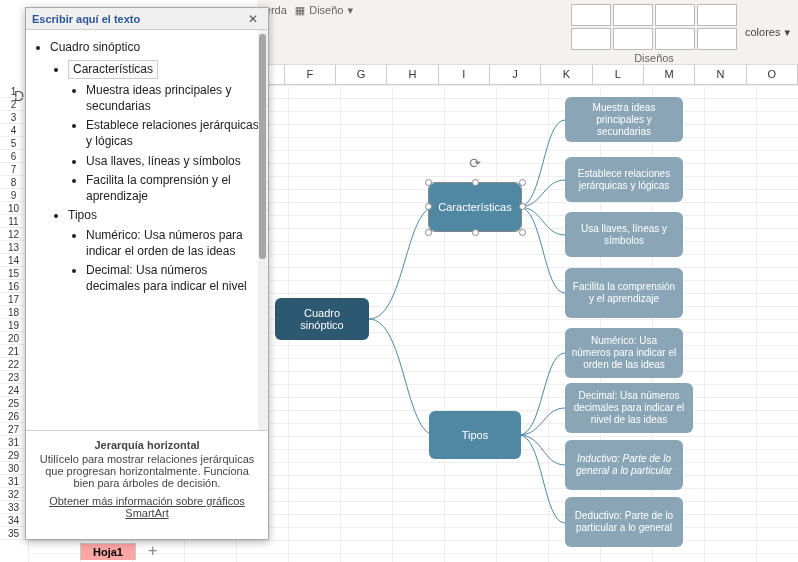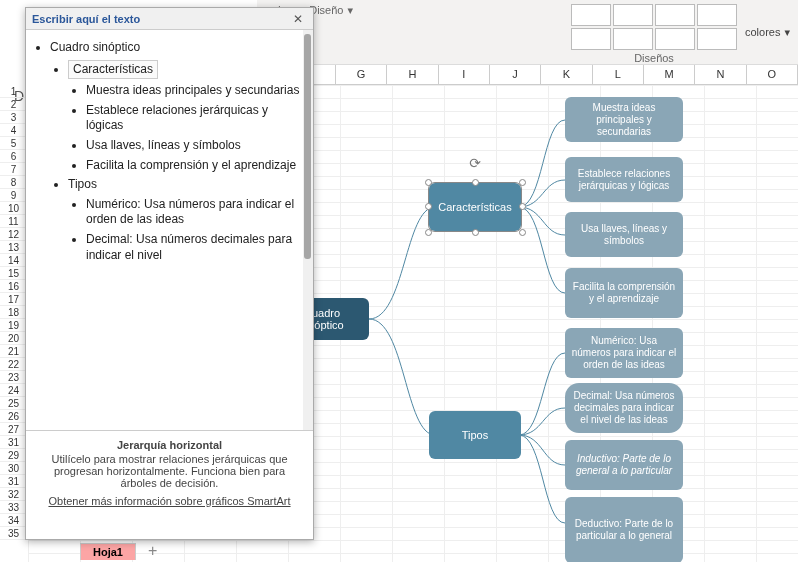--- a/index.html
+++ b/index.html
@@ -18,21 +18,21 @@
 .grid { position:absolute; top:65px; left:0; right:0; bottom:0; }
 .col-headers { position:absolute; top:0; left:28px; right:0; height:20px; display:flex; }
 .col-header { border-right:1px solid #ccc; border-bottom:1px solid #ccc; font-size:11px; color:#333; text-align:center; line-height:19px; background:#fff; }
 .row-headers { position:absolute; top:20px; left:0; width:28px; }
 .row-header { border-right:1px solid #ccc; border-bottom:1px solid #eee; height:13px; font-size:10px; color:#333; text-align:center; line-height:13px;}
 .cells { position:absolute; top:20px; left:28px; right:0; bottom:0; background-image: linear-gradient(#eee 1px, transparent 1px), linear-gradient(90deg, #eee 1px, transparent 1px); background-size:52px 13px; }
 
 .d-letter { position:absolute; left:14px; top:88px; font-size:14px; color:#555;}
 
 
-.text-pane { position:absolute; left:25px; top:7px; width:289px; height:533px; background:#fff; border:1px solid #aaa; box-shadow:0 2px 8px rgba(0,0,0,0.3); z-index:20; }
+.text-pane { position:absolute; left:25px; top:7px; width:244px; height:533px; background:#fff; border:1px solid #aaa; box-shadow:0 2px 8px rgba(0,0,0,0.3); z-index:20; }
 .tp-header { height:22px; background:#f0f0f0; border-bottom:1px solid #ccc; display:flex; align-items:center; padding:0 6px; }
 .tp-title { font-size:11px; font-weight:bold; color:#2b579a; flex:1;}
 .tp-close { font-size:12px; color:#555; cursor:pointer; padding:0 4px;}
 .tp-body { height:400px; overflow:hidden; position:relative; padding:6px 8px 6px 6px; font-size:12px; color:#222;}
 .tp-body ul { list-style:disc; padding-left:18px; }
 .tp-body li { margin:4px 0; line-height:1.3;}
 .selected-item { border:1px solid #ccc; background:#fafafa; padding:1px 4px; display:inline-block;}
 .tp-scroll { position:absolute; right:0; top:0; bottom:0; width:10px; background:#f0f0f0;}
 .tp-thumb { position:absolute; left:1px; top:4px; width:7px; height:225px; background:#a6a6a6; border-radius:3px;}
 .tp-footer { border-top:1px solid #ccc; padding:8px 10px; font-size:11px; color:#444;text-align:center; }
@@ -210,21 +210,21 @@
   <div class="handle" style="left:150px;top:84px;"></div>
     <div class="handle" style="left:244px;top:84px;"></div>
 
   <div class="sa-box main" style="left:154px;top:316px;width:92px;height:48px;">Tipos</div>
 
   <div class="sa-box leaf" style="left:290px;top:2px;width:118px;height:45px;">Muestra ideas principales y secundarias</div>
   <div class="sa-box leaf" style="left:290px;top:62px;width:118px;height:45px;">Establece relaciones jerárquicas y lógicas</div>
   <div class="sa-box leaf" style="left:290px;top:117px;width:118px;height:45px;">Usa llaves, líneas y símbolos</div>
   <div class="sa-box leaf" style="left:290px;top:173px;width:118px;height:50px;">Facilita la comprensión y el aprendizaje</div>
   <div class="sa-box leaf" style="left:290px;top:233px;width:118px;height:50px;">Numérico: Usa números para indicar el orden de las ideas</div>
-  <div class="sa-box leaf" style="left:290px;top:288px;width:118px;height:50px;border-radius:14px;">Decimal: Usa números decimales para indicar el nivel de las ideas</div>
+  <div class="sa-box leaf" style="left:290px;top:288px;width:128px;height:50px;">Decimal: Usa números decimales para indicar el nivel de las ideas</div>
   <div class="sa-box leaf" style="left:290px;top:345px;width:118px;height:50px;font-style:italic;">Inductivo: Parte de lo general a lo particular</div>
-  <div class="sa-box leaf" style="left:290px;top:402px;width:118px;height:66px;">Deductivo: Parte de lo particular a lo general</div>
+  <div class="sa-box leaf" style="left:290px;top:402px;width:118px;height:50px;">Deductivo: Parte de lo particular a lo general</div>
 </div>
 
 <div class="sheet-tabs">
   <div class="sheet-tab">Hoja1</div>
   <div class="plus">+</div>
 </div>
 
 </body></html>

